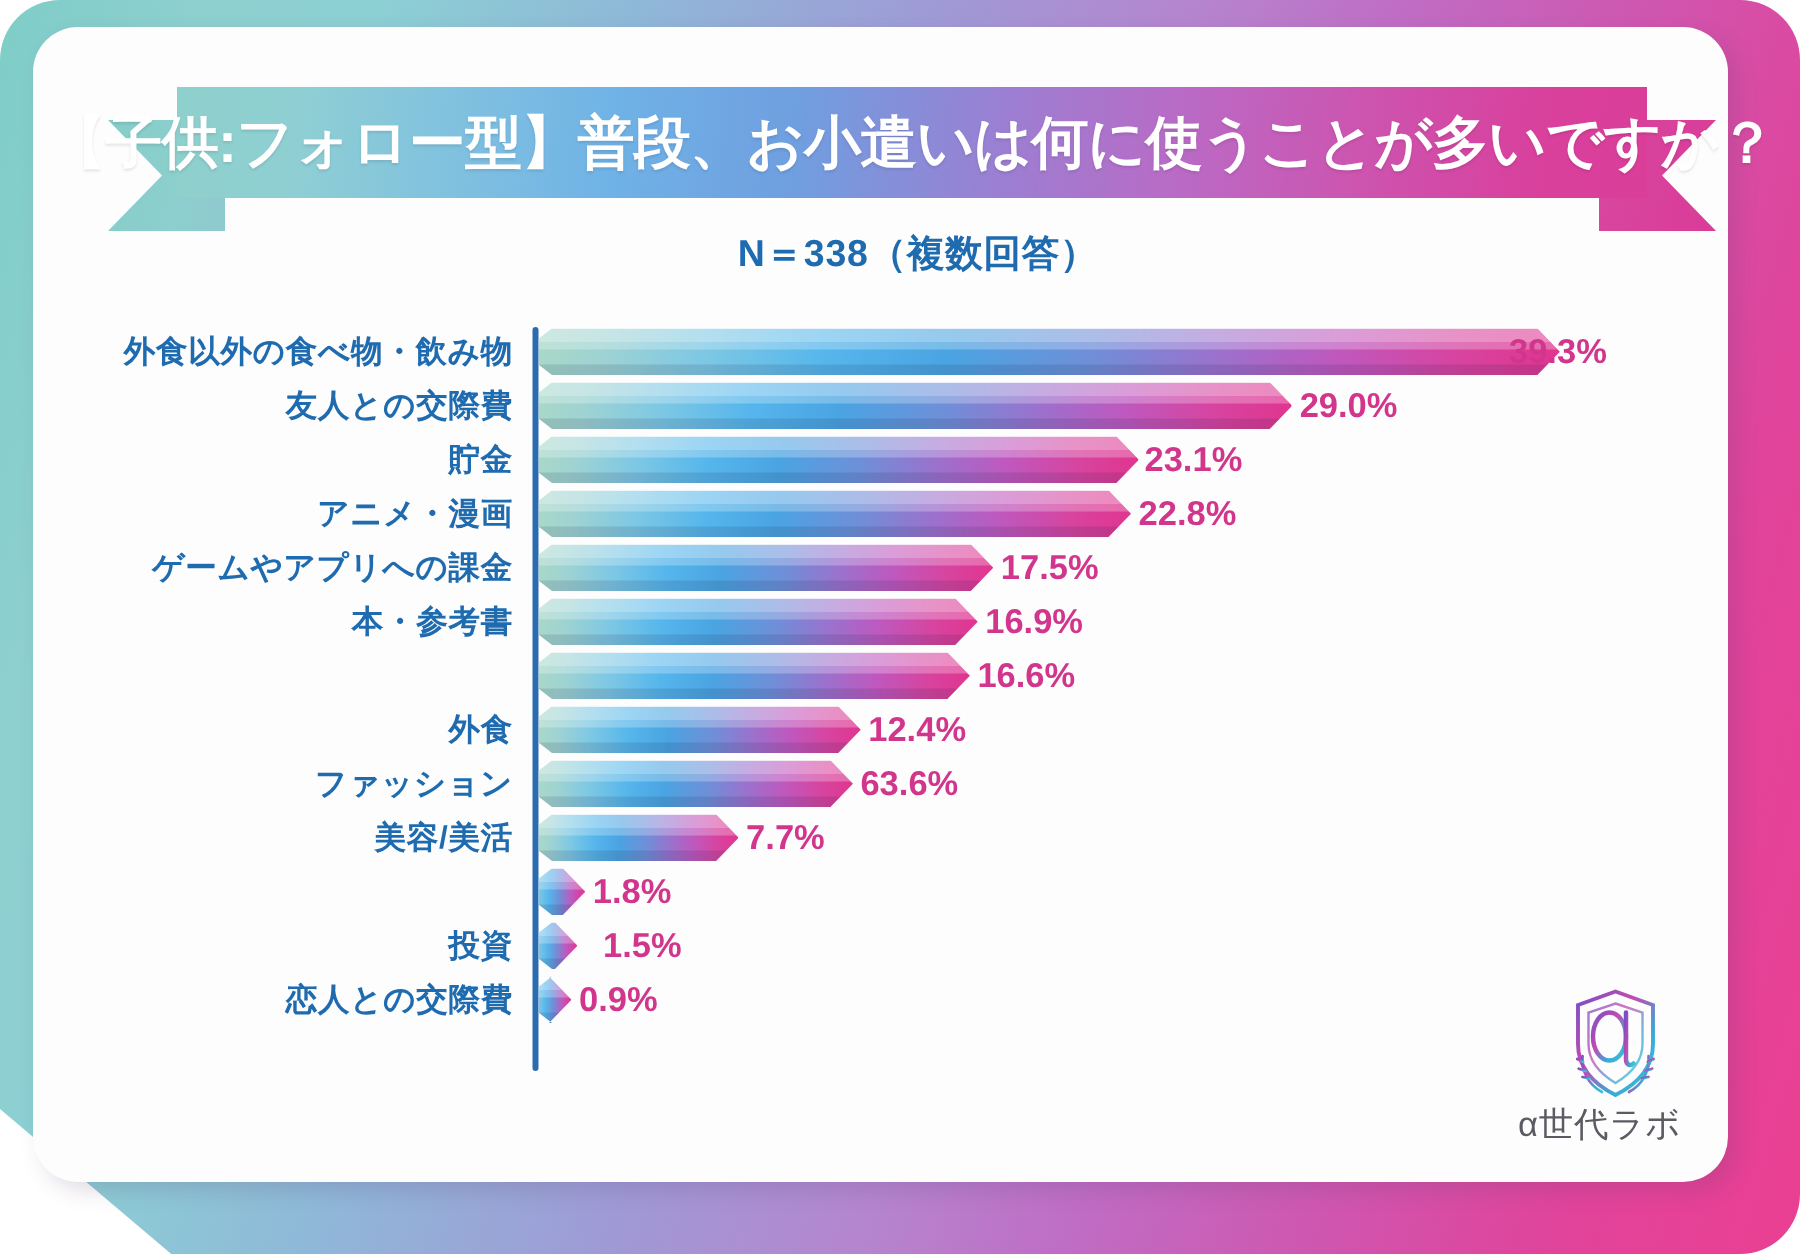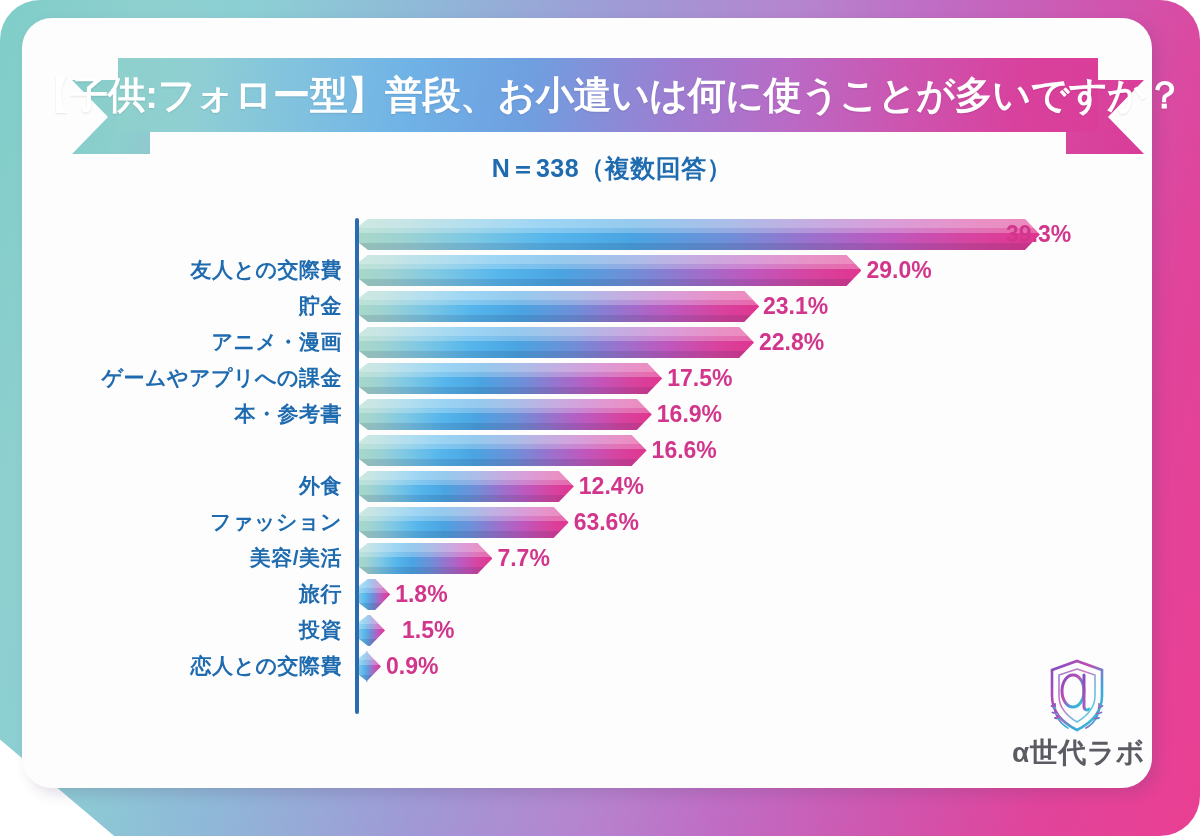--- a/index.html
+++ b/index.html
@@ -144,22 +144,22 @@
   #logo{
     position:absolute;left:1012px;top:656px;width:130px;height:112px;
   }
   #logo-mark{
     position:absolute;left:26px;top:0;width:78px;height:80px;
   }
   #logo-text{
     position:absolute;left:0;top:78px;width:130px;
     text-align:left;
     color:#5b5b63;
-    font-size:28px;
-    font-weight:bold;
+    font-size:23px;
+    font-weight:normal;
     letter-spacing:0.5px;
     white-space:nowrap;
   }
 </style>
 </head>
 <body>
 
 <div id="frame-outer"></div>
 <div id="frame-cut-bl"></div>
 <div id="frame-inner"></div>
@@ -172,20 +172,21 @@
     <span id="ribbon-title">【子供:フォロー型】普段、お小遣いは何に使うことが多いですか？</span>
   </div>
 </div>
 
 <div id="subtitle">N＝338（複数回答）</div>
 
 <div id="chart">
   <div id="axis-line"></div>
   <div id="rows">
       <div class="row" style="top: 0px;">
+        <div class="cat-label">外食以外の食べ物・飲み物</div>
         <div class="bar-wrap" style="width: 680.895px;">
           <div class="bar">
             <div class="face-top"></div>
             <div class="sheen"></div>
             <div class="face-bot"></div>
           </div>
         </div>
         <div class="val-label" style="left: 960px;">39.3%</div>
       </div>
       <div class="row" style="top: 36px;">
@@ -280,21 +281,20 @@
         <div class="bar-wrap" style="width: 133.407px;">
           <div class="bar">
             <div class="face-top"></div>
             <div class="sheen"></div>
             <div class="face-bot"></div>
           </div>
         </div>
         <div class="val-label" style="left: 451.407px;">7.7%</div>
       </div>
       <div class="row" style="top: 360px;">
-        <div class="cat-label">旅行</div>
         <div class="bar-wrap" style="width: 31.186px;">
           <div class="bar" style="background: linear-gradient(90deg, rgb(126, 200, 228) 0%, rgb(86, 182, 236) 22%, rgb(111, 143, 216) 45%, rgb(191, 88, 190) 72%, rgb(224, 53, 143) 100%);">
             <div class="face-top"></div>
             <div class="sheen"></div>
             <div class="face-bot"></div>
           </div>
         </div>
         <div class="val-label" style="left: 349.186px;">1.8%</div>
       </div>
       <div class="row" style="top: 396px;">

